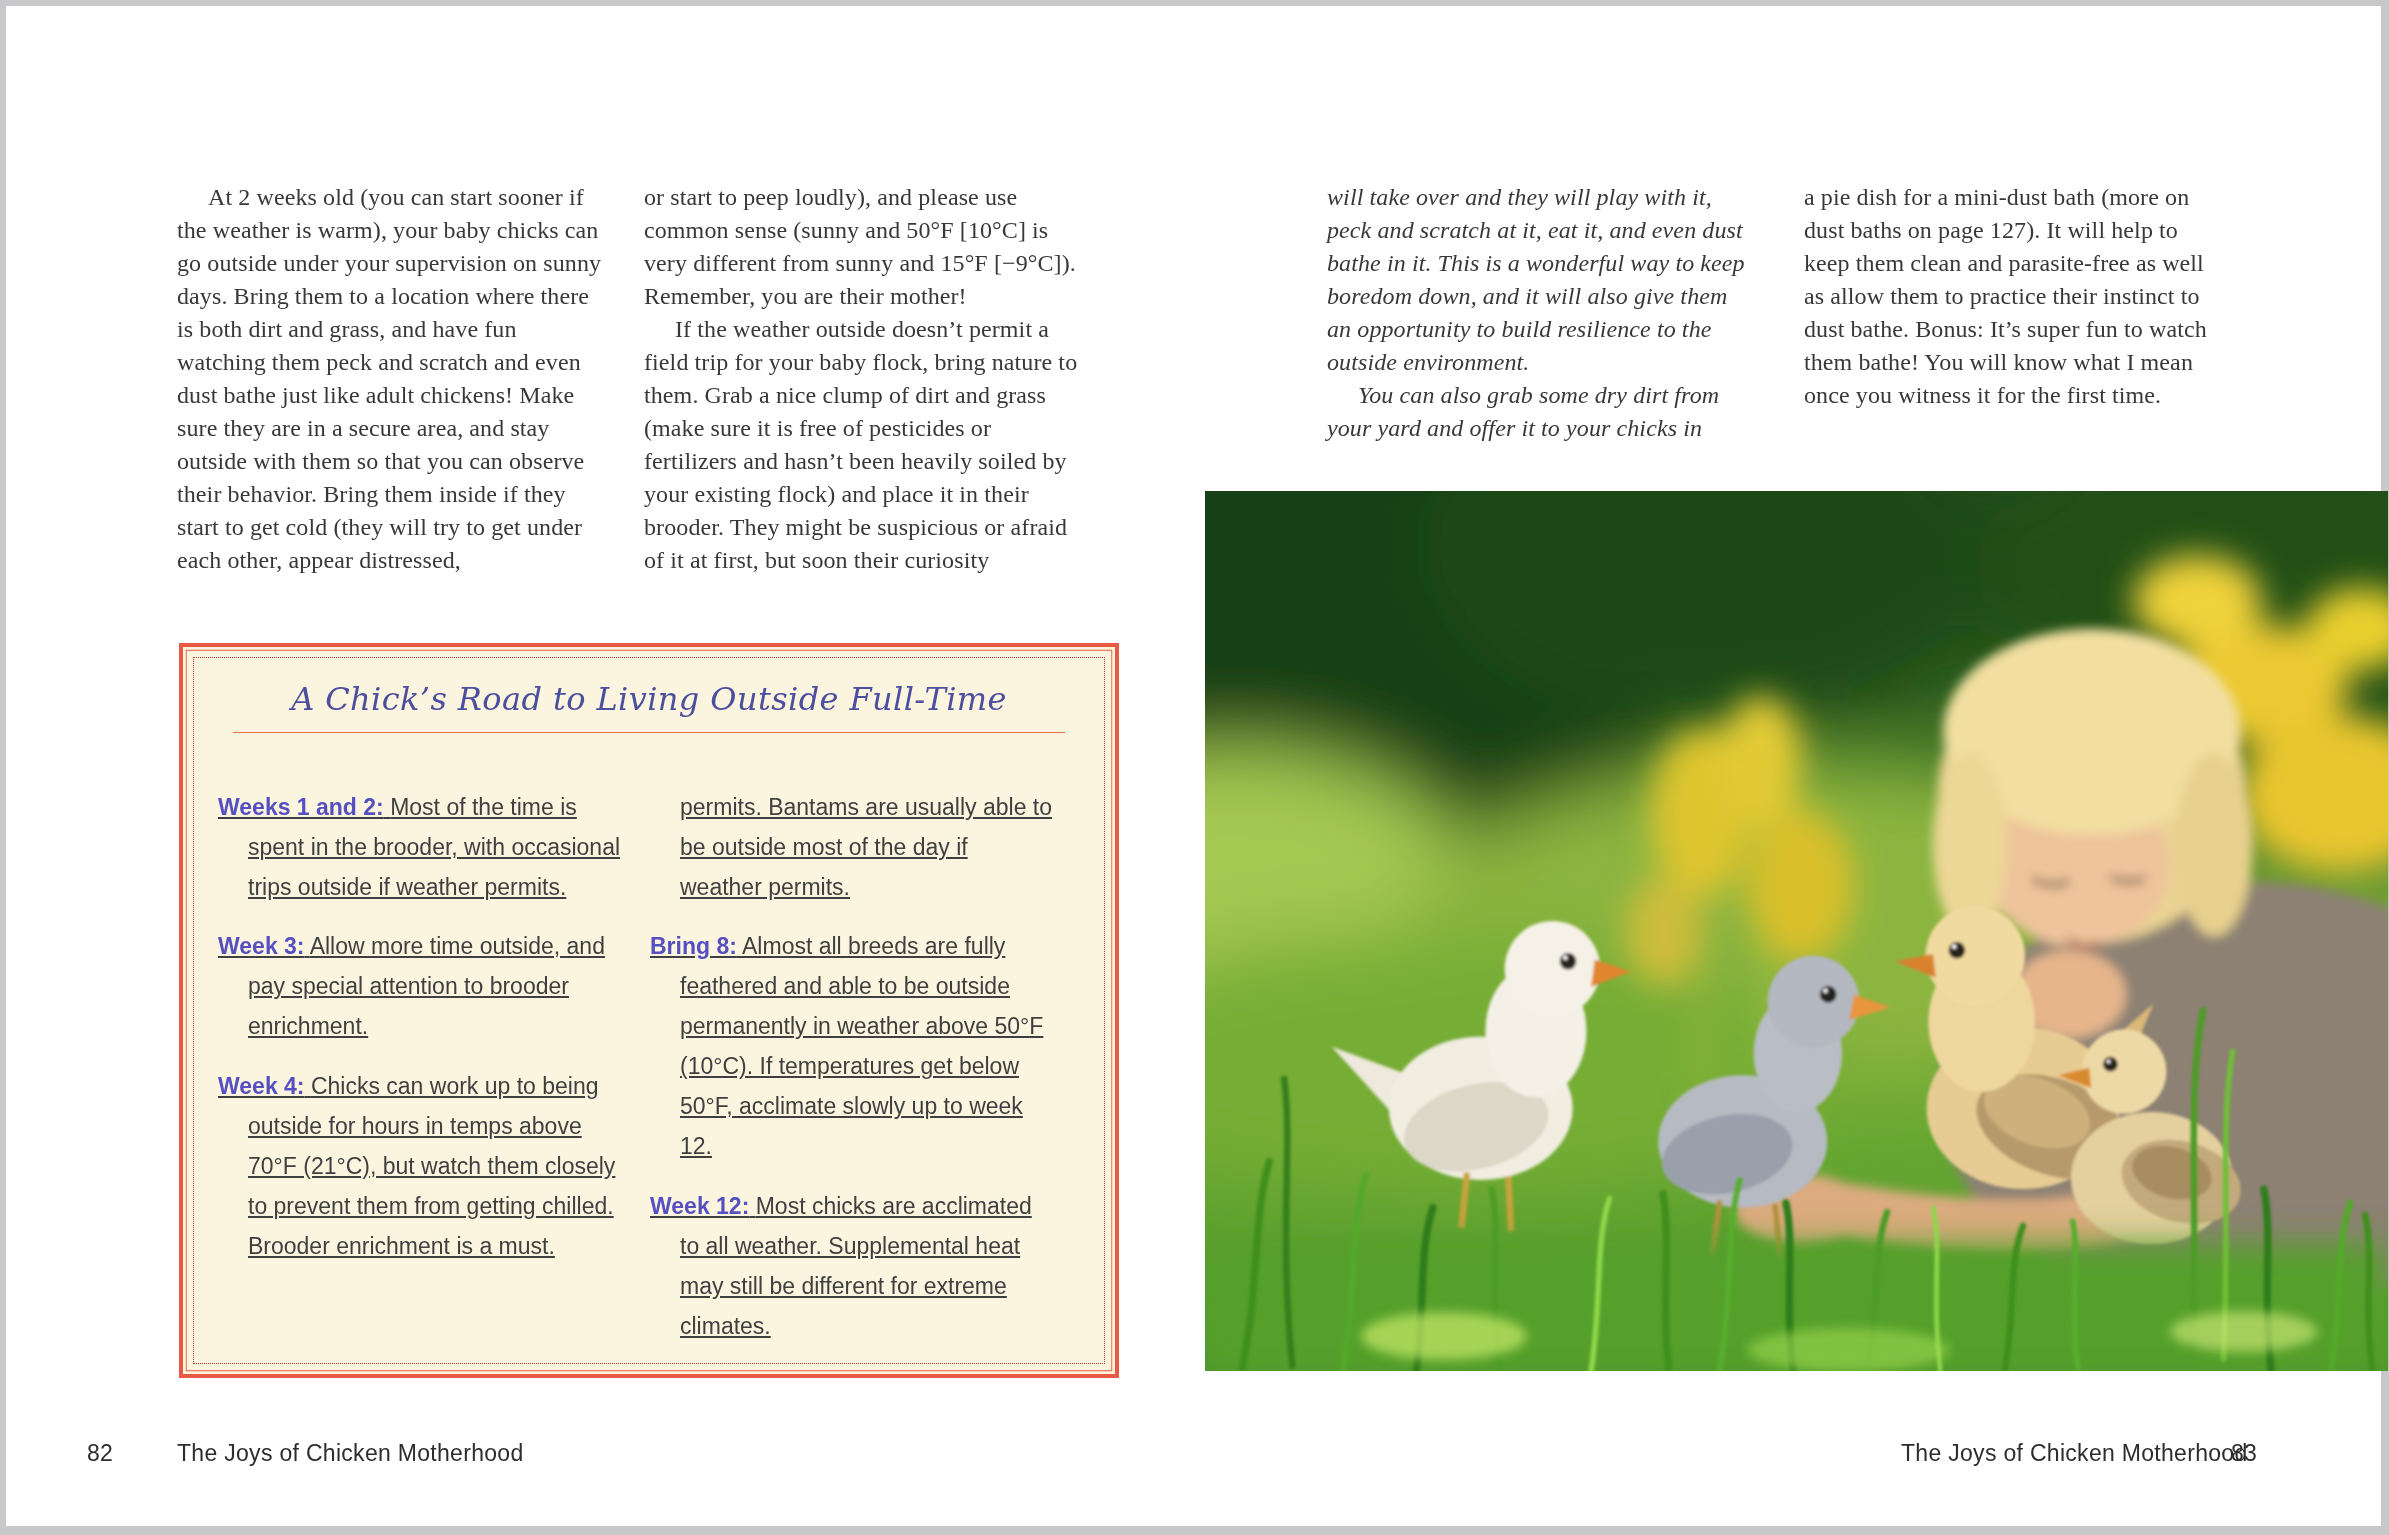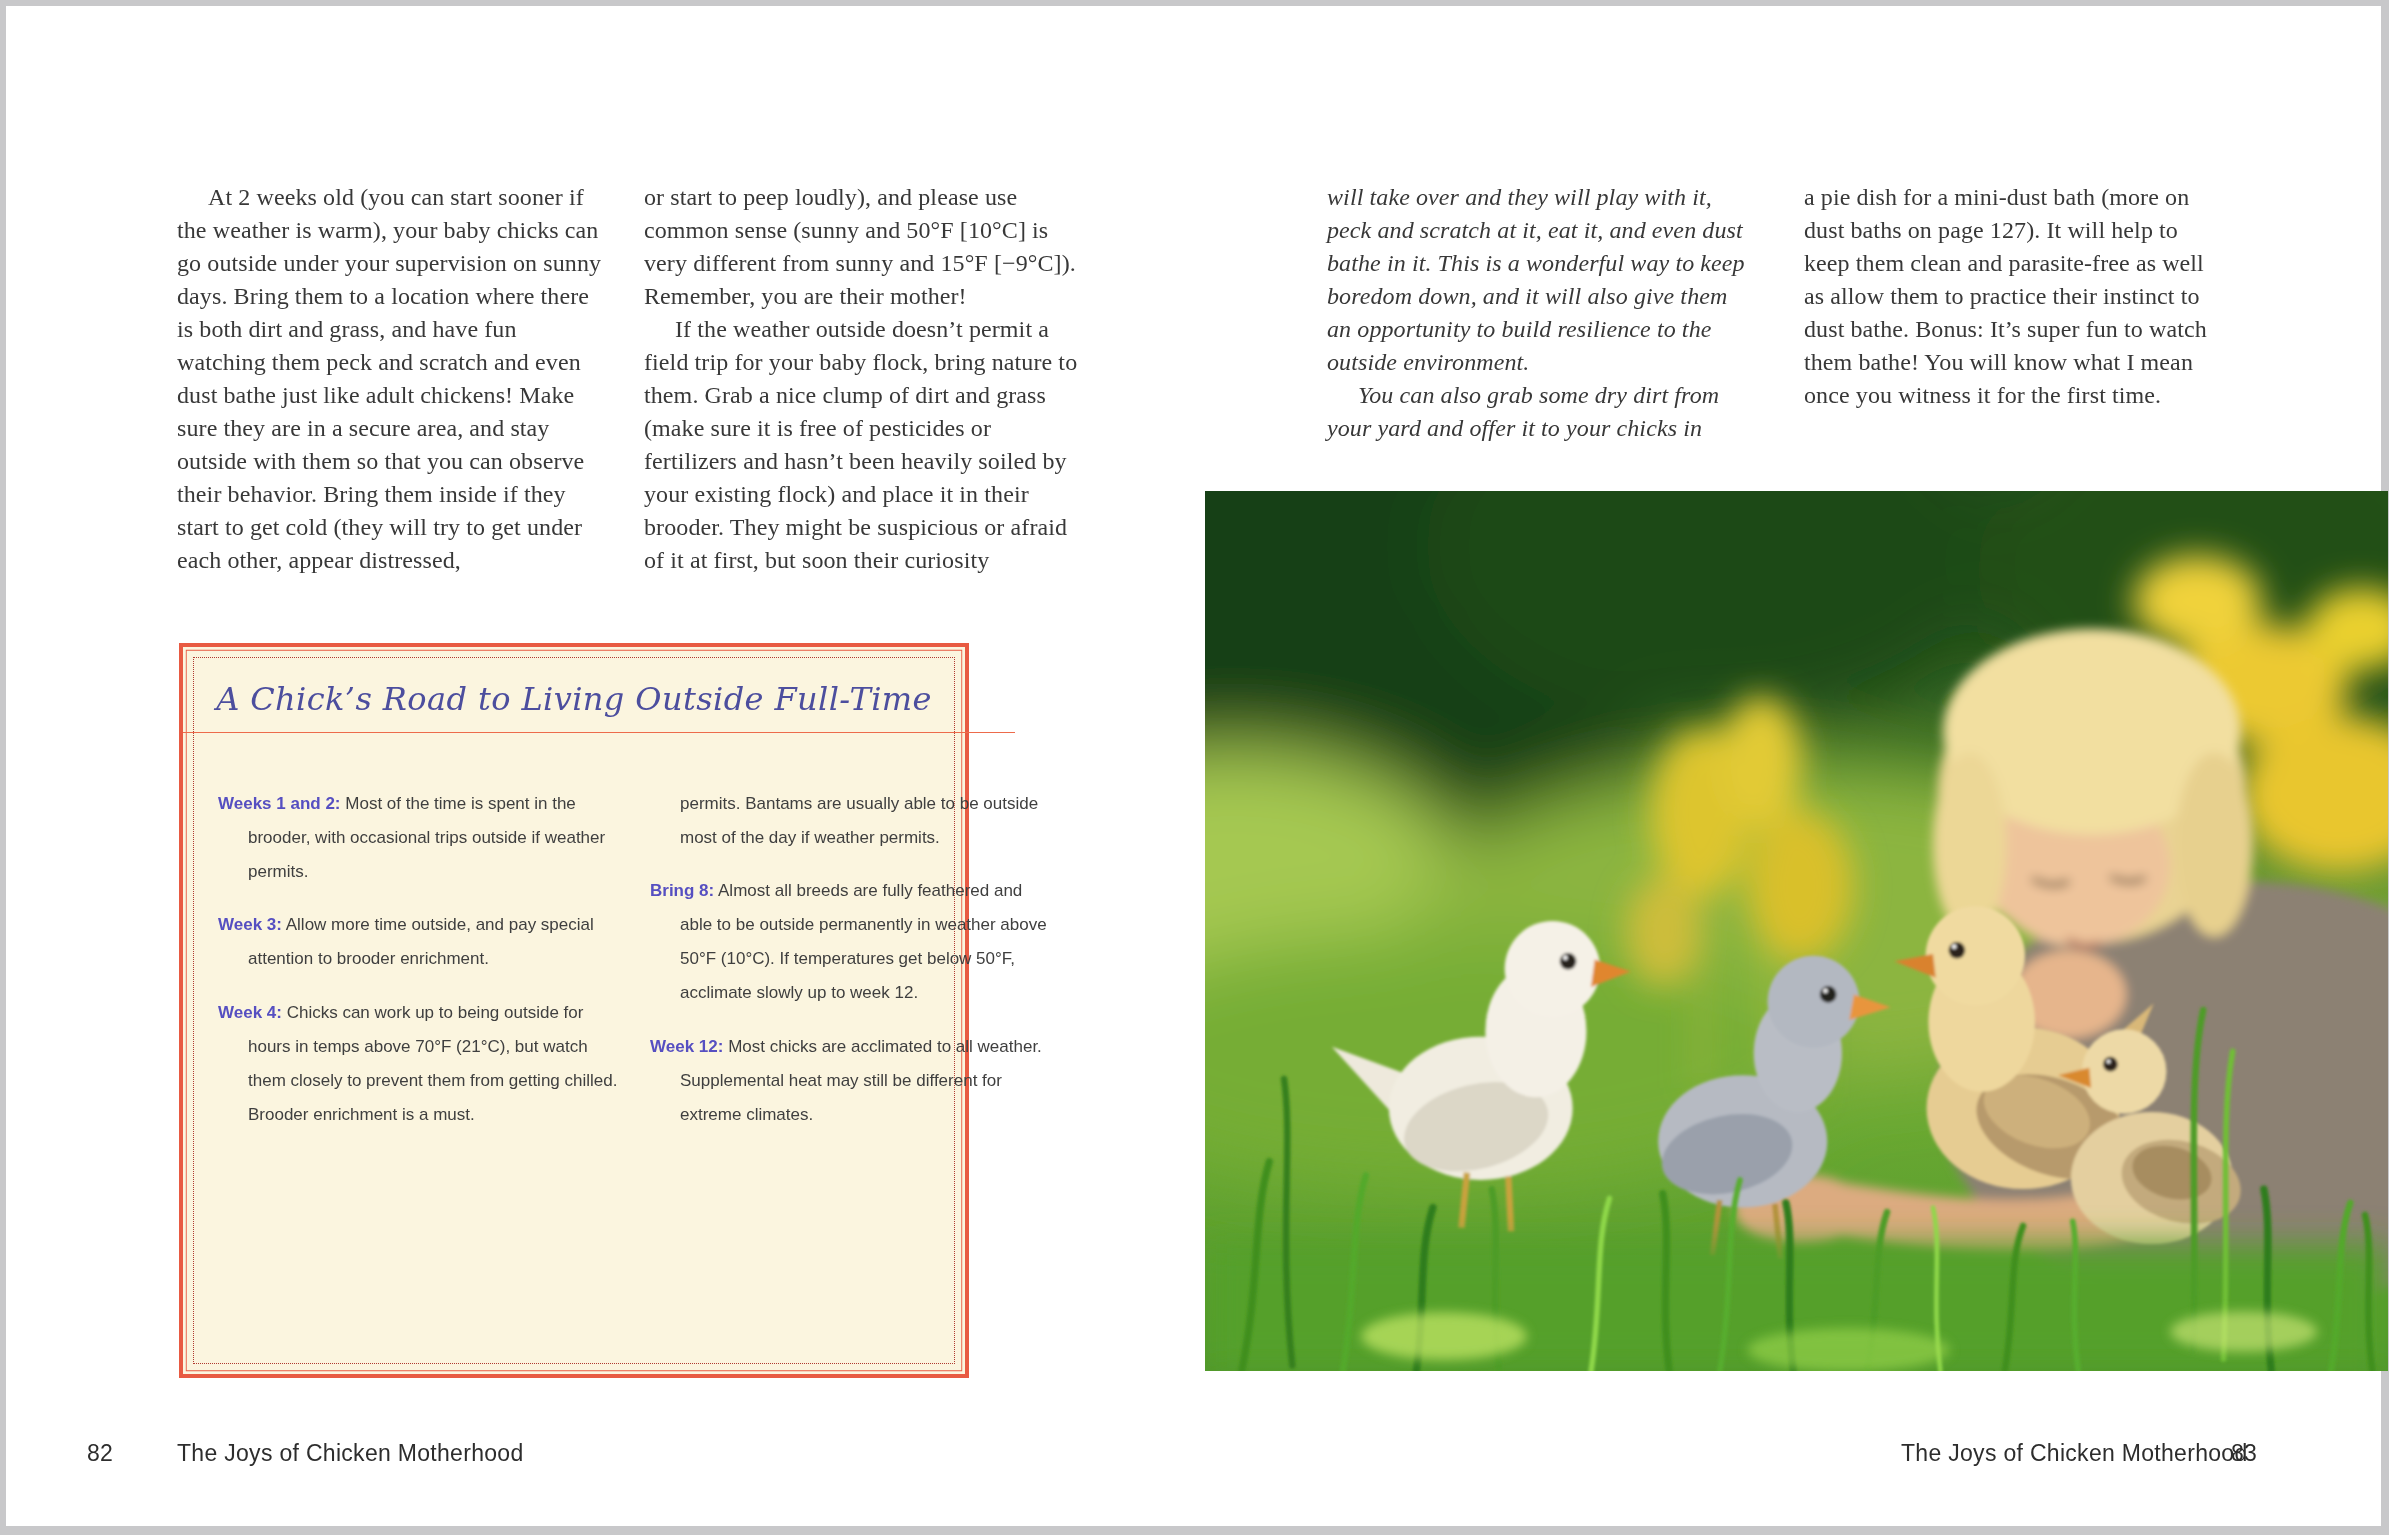--- a/index.html
+++ b/index.html
@@ -22,21 +22,21 @@
   }
   .serif-col p{margin:0;}
   .indent{text-indent:31px;}
   .col-L1{left:171px;top:175px;width:434px;}
   .col-L2{left:638px;top:175px;width:439px;}
   .col-R1{left:1321px;top:175px;width:425px;font-style:italic;}
   .col-R2{left:1798px;top:175px;width:423px;}
 
   
   .callout{
-    position:absolute;left:173px;top:637px;width:790px;height:735px;
+    position:absolute;left:173px;top:637px;width:940px;height:735px;
     box-sizing:border-box;background:#FBF5DF;
     border:4.6px solid #E85A42;
     box-shadow:inset 0 0 0 2.8px #FBF5DF, inset 0 0 0 3.7px #E85A42;
   }
   .callout-dotted{
     position:absolute;left:10px;top:10px;right:10px;bottom:10px;
     border:1.8px dotted #B03A30;pointer-events:none;
   }
   .callout-title{
     margin:33px 27.6px 0;text-align:center;
@@ -44,22 +44,22 @@
     font-size:32px;color:#4C4E9E;letter-spacing:0.4px;
   }
   .callout-rule{
     width:832px;margin:13.8px auto 0;border:none;border-top:1.8px solid #ED6B4B;height:0;
   }
   .c-col{position:absolute;top:140px;}
   .c-col1{left:35px;width:410px;}
   .c-col2{left:467px;width:404px;}
   .c-item{
     font-family:"Liberation Sans",sans-serif;
-    font-size:17px;line-height:34px;color:#3f3f3f;
-    margin:0 0 19.3px 0;padding-left:30px;text-indent:-30px;
+    font-size:23px;line-height:40px;color:#3f3f3f;
+    margin:0 0 19.3px 0;padding-left:30px;text-indent:-30px;text-decoration:underline;
   }
   .c-item.cont{text-indent:0;}
   .c-label{font-weight:bold;color:#564FC1;}
 
   
   .footer-text{
     position:absolute;top:1434px;
     font-family:"Liberation Sans",sans-serif;font-size:23px;color:#2d2d2d;
     letter-spacing:0.3px;
   }

